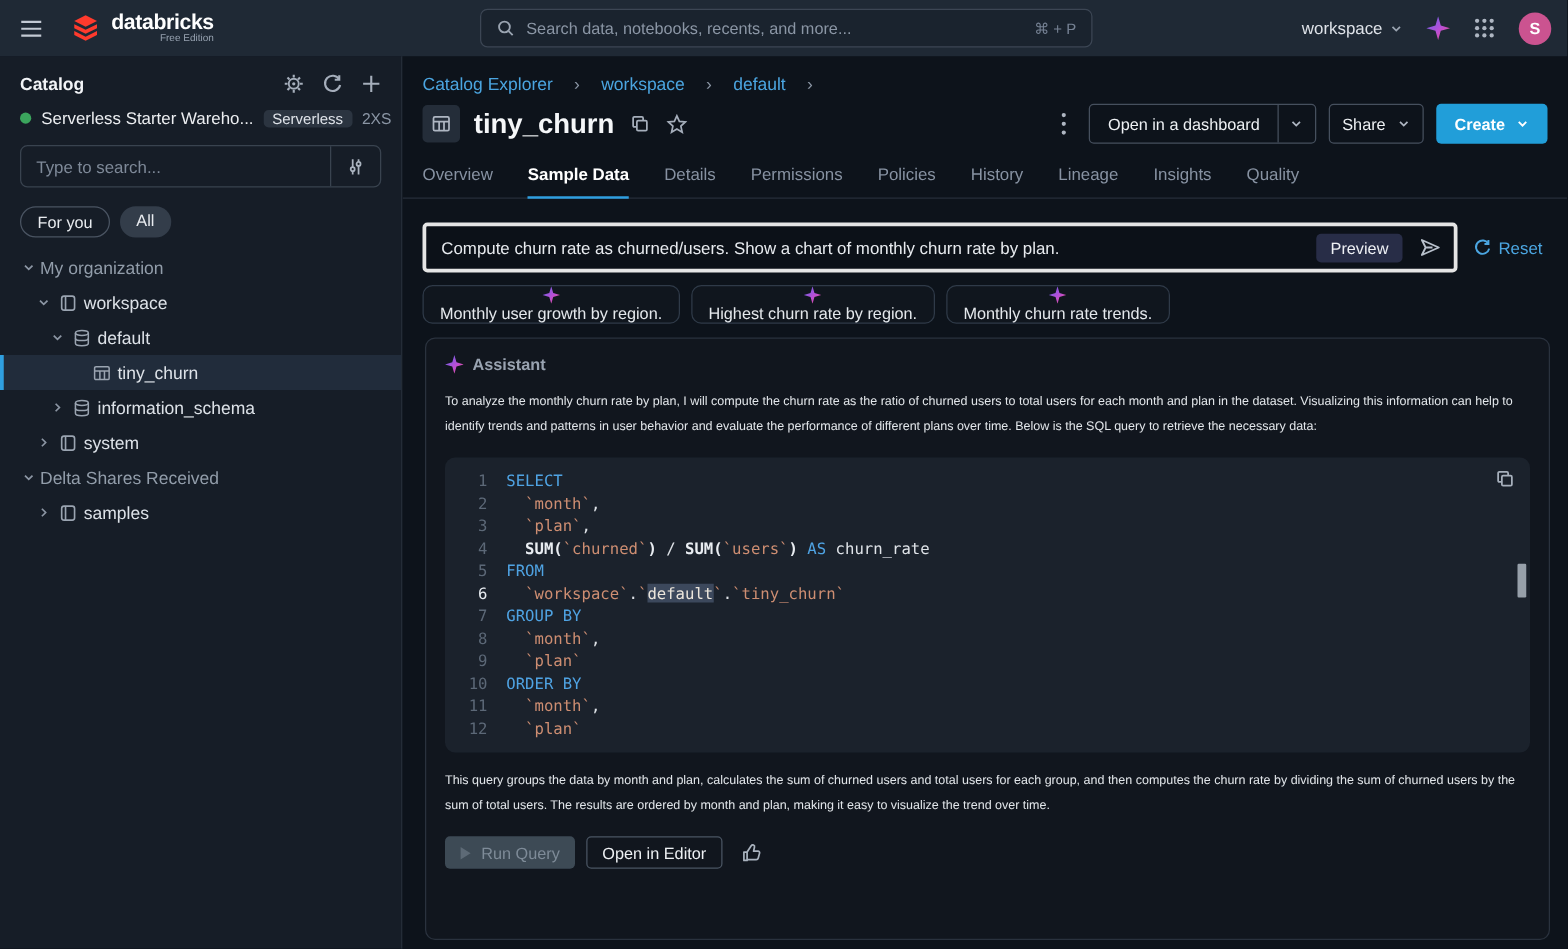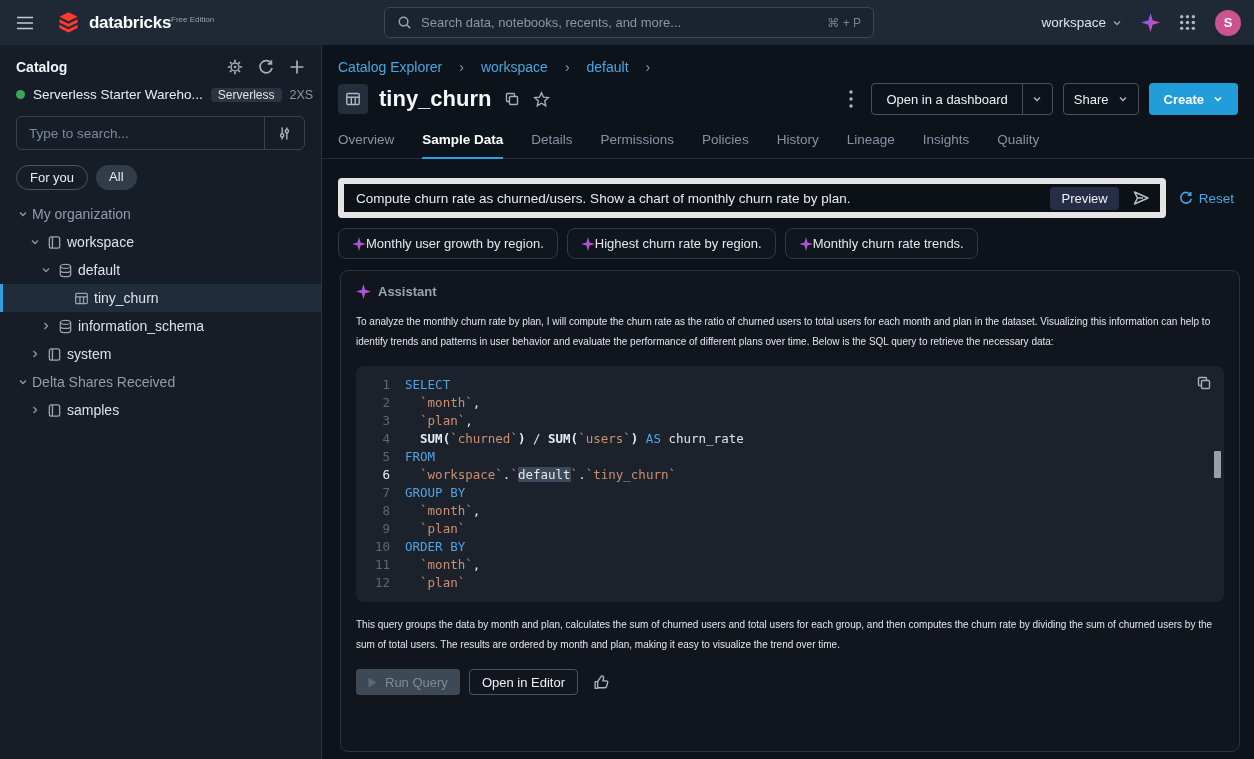--- a/index.html
+++ b/index.html
@@ -4,21 +4,21 @@
 <style>
   * { margin:0; padding:0; box-sizing:border-box; }
   html,body { width:1254px; height:759px; overflow:hidden; }
   body { background:#0d131b; font-family:"Liberation Sans","DejaVu Sans",sans-serif; color:#dfe3e9; }
   svg { display:block; }
 
   
   .topbar { height:45px; background:#1f2935; display:flex; align-items:center; position:relative; }
   .hamburger { margin-left:16px; color:#c3cad4; cursor:pointer; }
   .logo { margin-left:22px; display:flex; align-items:center; gap:8px; }
-  .logo-text { display:flex; flex-direction:row; }
+  .logo-text { display:flex; flex-direction:column; align-items:flex-end; }
   .brand { font-size:17px; font-weight:700; color:#fff; letter-spacing:-0.3px; line-height:16px; }
   .edition { font-size:8px; color:#97a2b0; line-height:10px; }
   .topbar-search { position:absolute; left:384px; top:7px; width:490px; height:31px; background:#1a232e;
     border:1px solid #3c4654; border-radius:6px; display:flex; align-items:center; padding:0 12px; gap:9px; cursor:text; }
   .search-placeholder { color:#8b96a5; font-size:13px; flex:1; }
   .search-shortcut { color:#768294; font-size:12px; }
   .topbar-right { position:absolute; right:13px; top:0; height:45px; display:flex; align-items:center; gap:19px; }
   .workspace-switcher { display:flex; align-items:center; gap:6px; font-size:13.5px; color:#dfe3e9; cursor:pointer; }
   .avatar { width:26px; height:26px; border-radius:50%; background:#cb5390; color:#fff; font-size:13px;
     display:flex; align-items:center; justify-content:center; font-weight:600; cursor:pointer; }
@@ -69,29 +69,29 @@
   .split-chev { width:30px; height:100%; border-left:1px solid #46505e; display:flex; align-items:center; justify-content:center; color:#aeb6c2; }
   .share-btn { padding:0 10px; gap:9px; }
   .btn-primary { background:#219ed9; color:#fff; font-weight:600; padding:0 15px; gap:9px; border:none; }
 
   .tabs { display:flex; gap:28px; padding:17px 16px 0; border-bottom:1px solid #262e3a; }
   .tab { font-size:13.5px; color:#8792a2; padding-bottom:10px; cursor:pointer; }
   .tab.active { color:#fff; font-weight:600; border-bottom:2px solid #2f9fe0; margin-bottom:-1px; }
 
   
   .prompt-row { display:flex; align-items:center; margin:19px 16px 0; gap:13px; }
-  .prompt-box { flex:1; height:40px; border:6px solid #e5e5e5; border-radius:4px; background:#0c1118;
+  .prompt-box { flex:1; height:40px; border:3px solid #e5e5e5; border-radius:4px; background:#0c1118;
     display:flex; align-items:center; padding:0 10px 0 12px; gap:13px; cursor:text; }
   .prompt-text { flex:1; font-size:13.5px; color:#e8ebef; }
   .preview-pill { background:#282d47; border-radius:4px; padding:4px 11px; font-size:13px; color:#eef0f4; cursor:pointer; }
   .send-icon { color:#b8c0cb; cursor:pointer; }
   .reset-btn { color:#4ba5e0; font-size:13.5px; display:flex; gap:6px; align-items:center; cursor:pointer; padding-right:4px; }
   .chips-row { display:flex; gap:9px; margin:10px 16px 0; }
   .chip { border:1px solid #2f3a48; border-radius:8px; height:31px; display:flex; align-items:center; gap:0;
-    padding:0 13px; font-size:13px; color:#e4e8ec; background:#10161e; cursor:pointer; }
+    padding:0 13px; font-size:13px; color:#e4e8ec; background:#10161e; cursor:pointer;flex-direction:column; }
 
   
   .assistant-panel { margin:11px 14px 0 18px; border:1px solid #2a323e; border-radius:8px; height:482px;
     padding:13px 15px; background:#11161e; overflow:hidden; }
   .assistant-header { display:flex; gap:7px; align-items:center; color:#99a3b1; font-size:13px; font-weight:600; }
   .assistant-text { margin-top:13px; font-size:10px; line-height:20px; color:#e2e6ea; }
   .code-block { margin-top:14px; background:#1b222c; border-radius:8px; padding:10px 0; position:relative;
     font-family:"DejaVu Sans Mono","Liberation Mono",monospace; font-size:12.5px; height:236px; }
   .code-line { display:flex; line-height:18px; white-space:pre; }
   .ln { width:34px; text-align:right; margin-right:15px; color:#5c6877; flex-shrink:0; }

